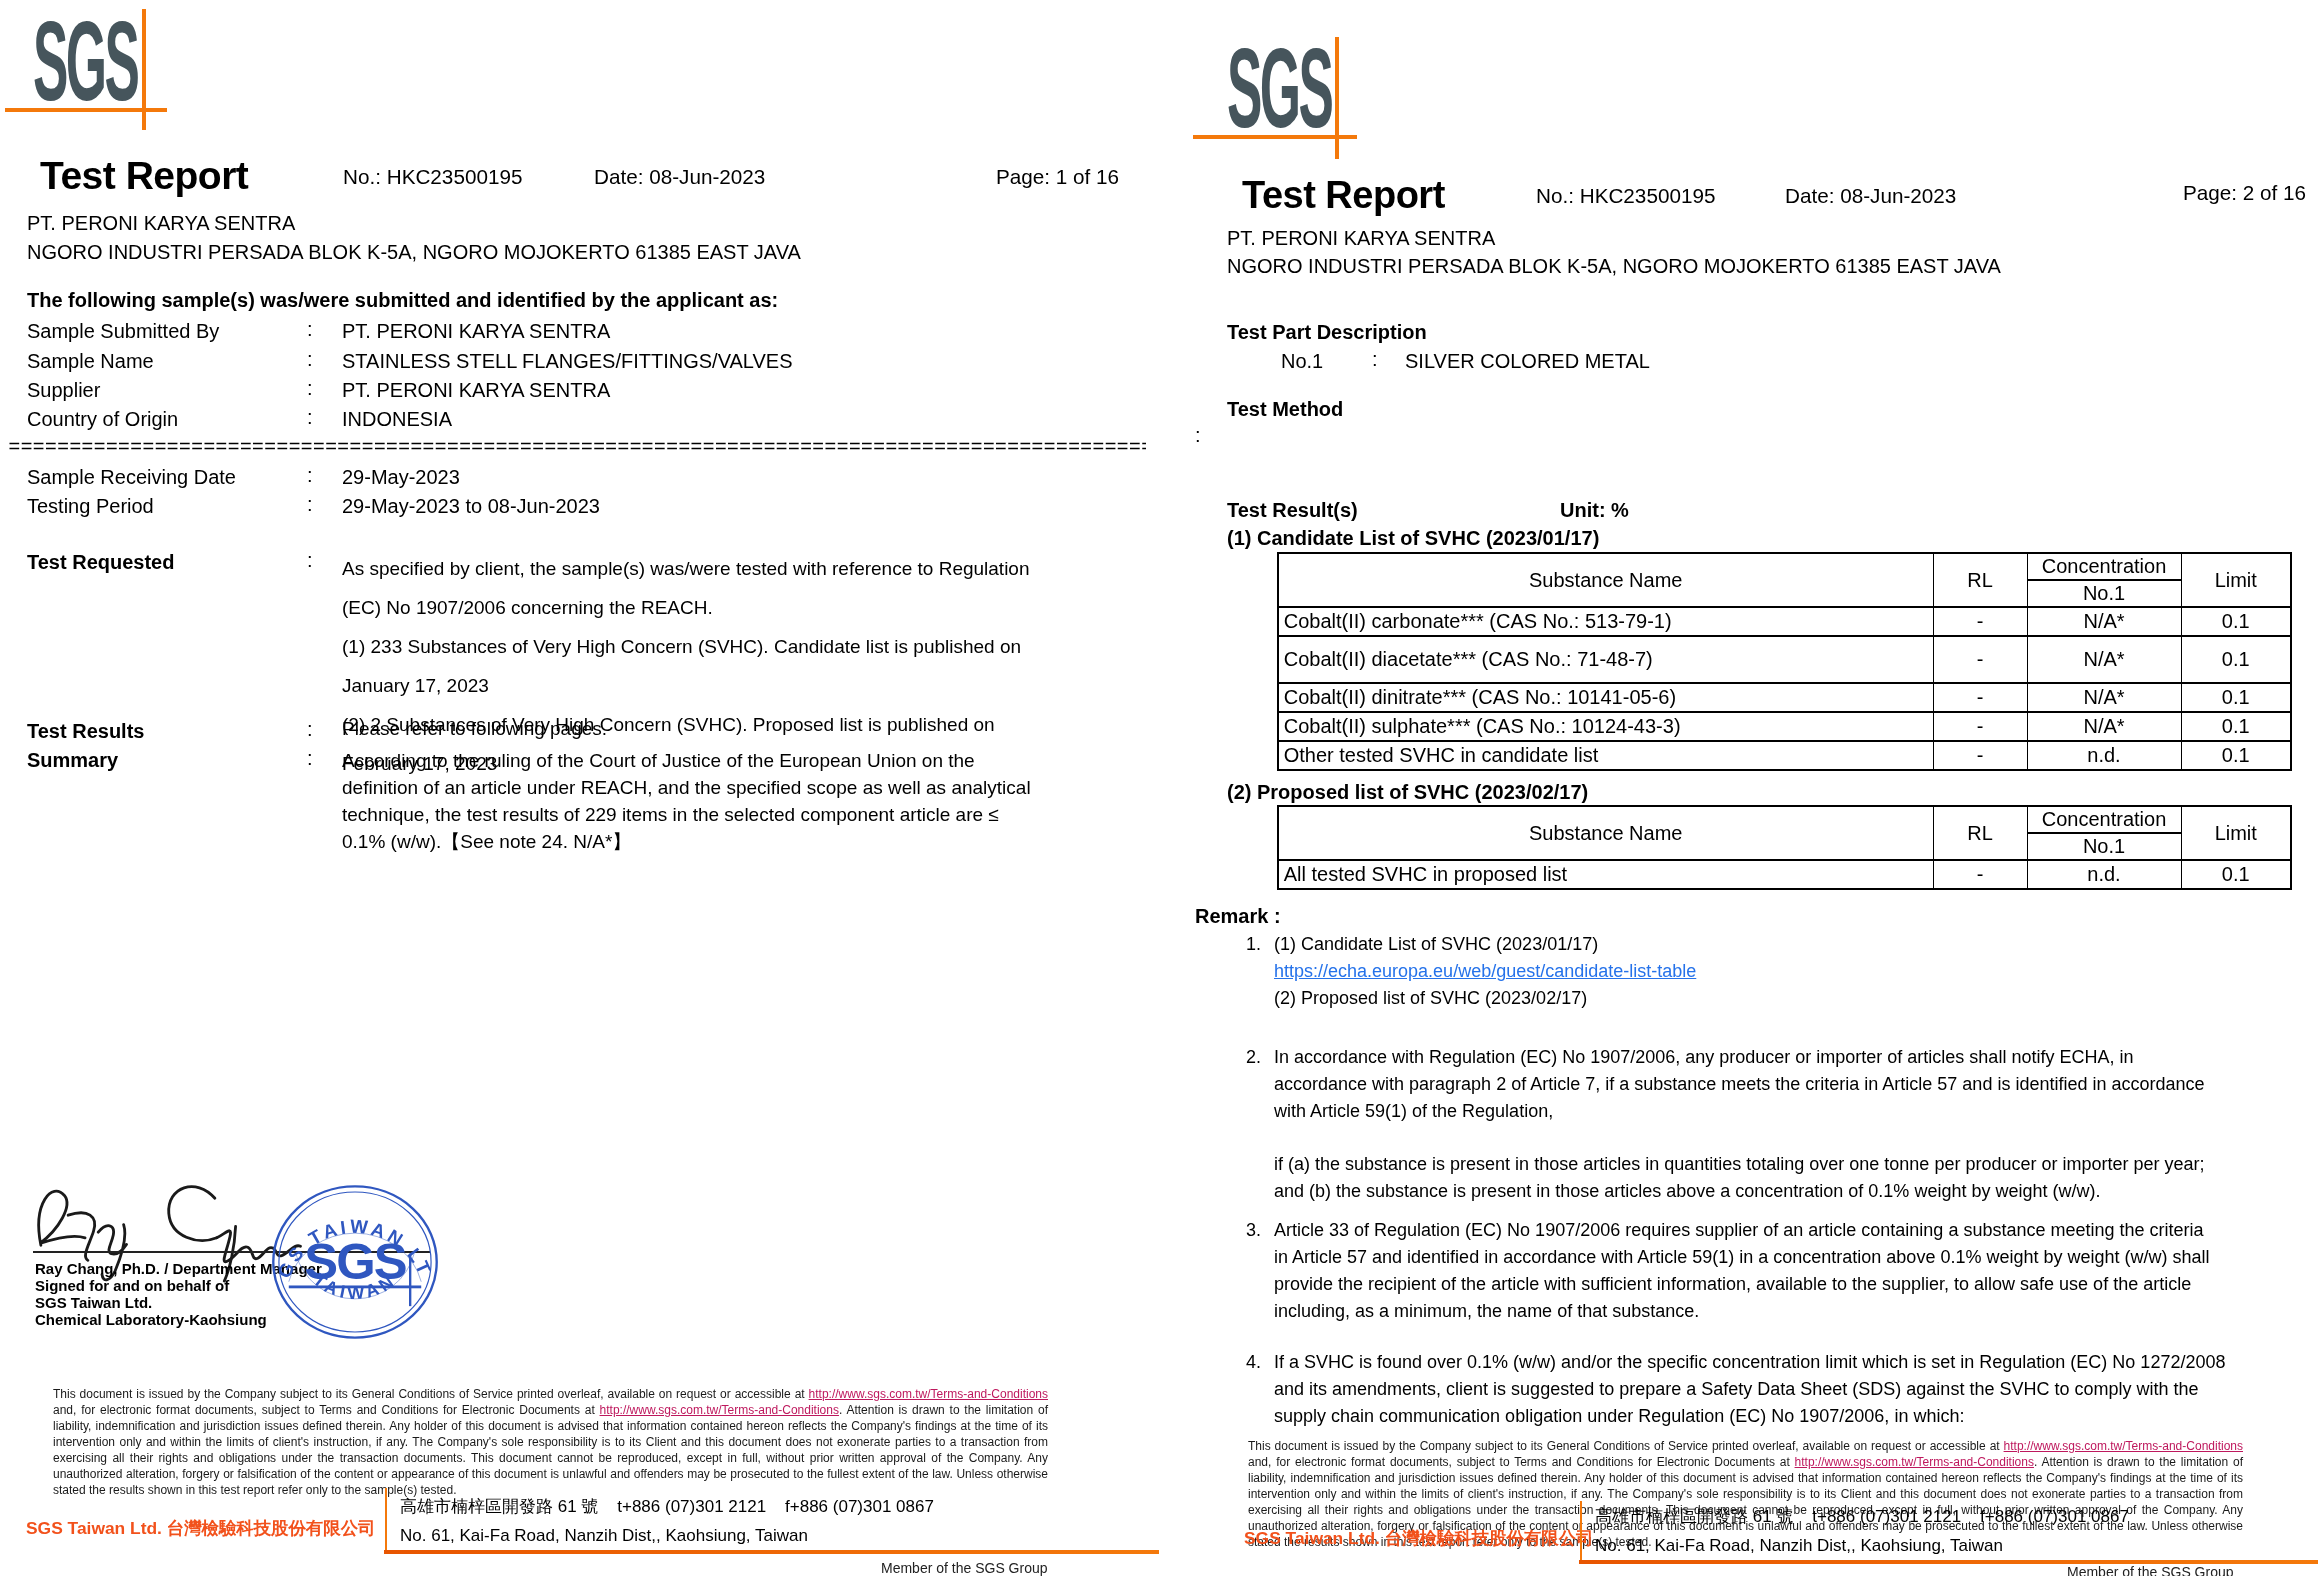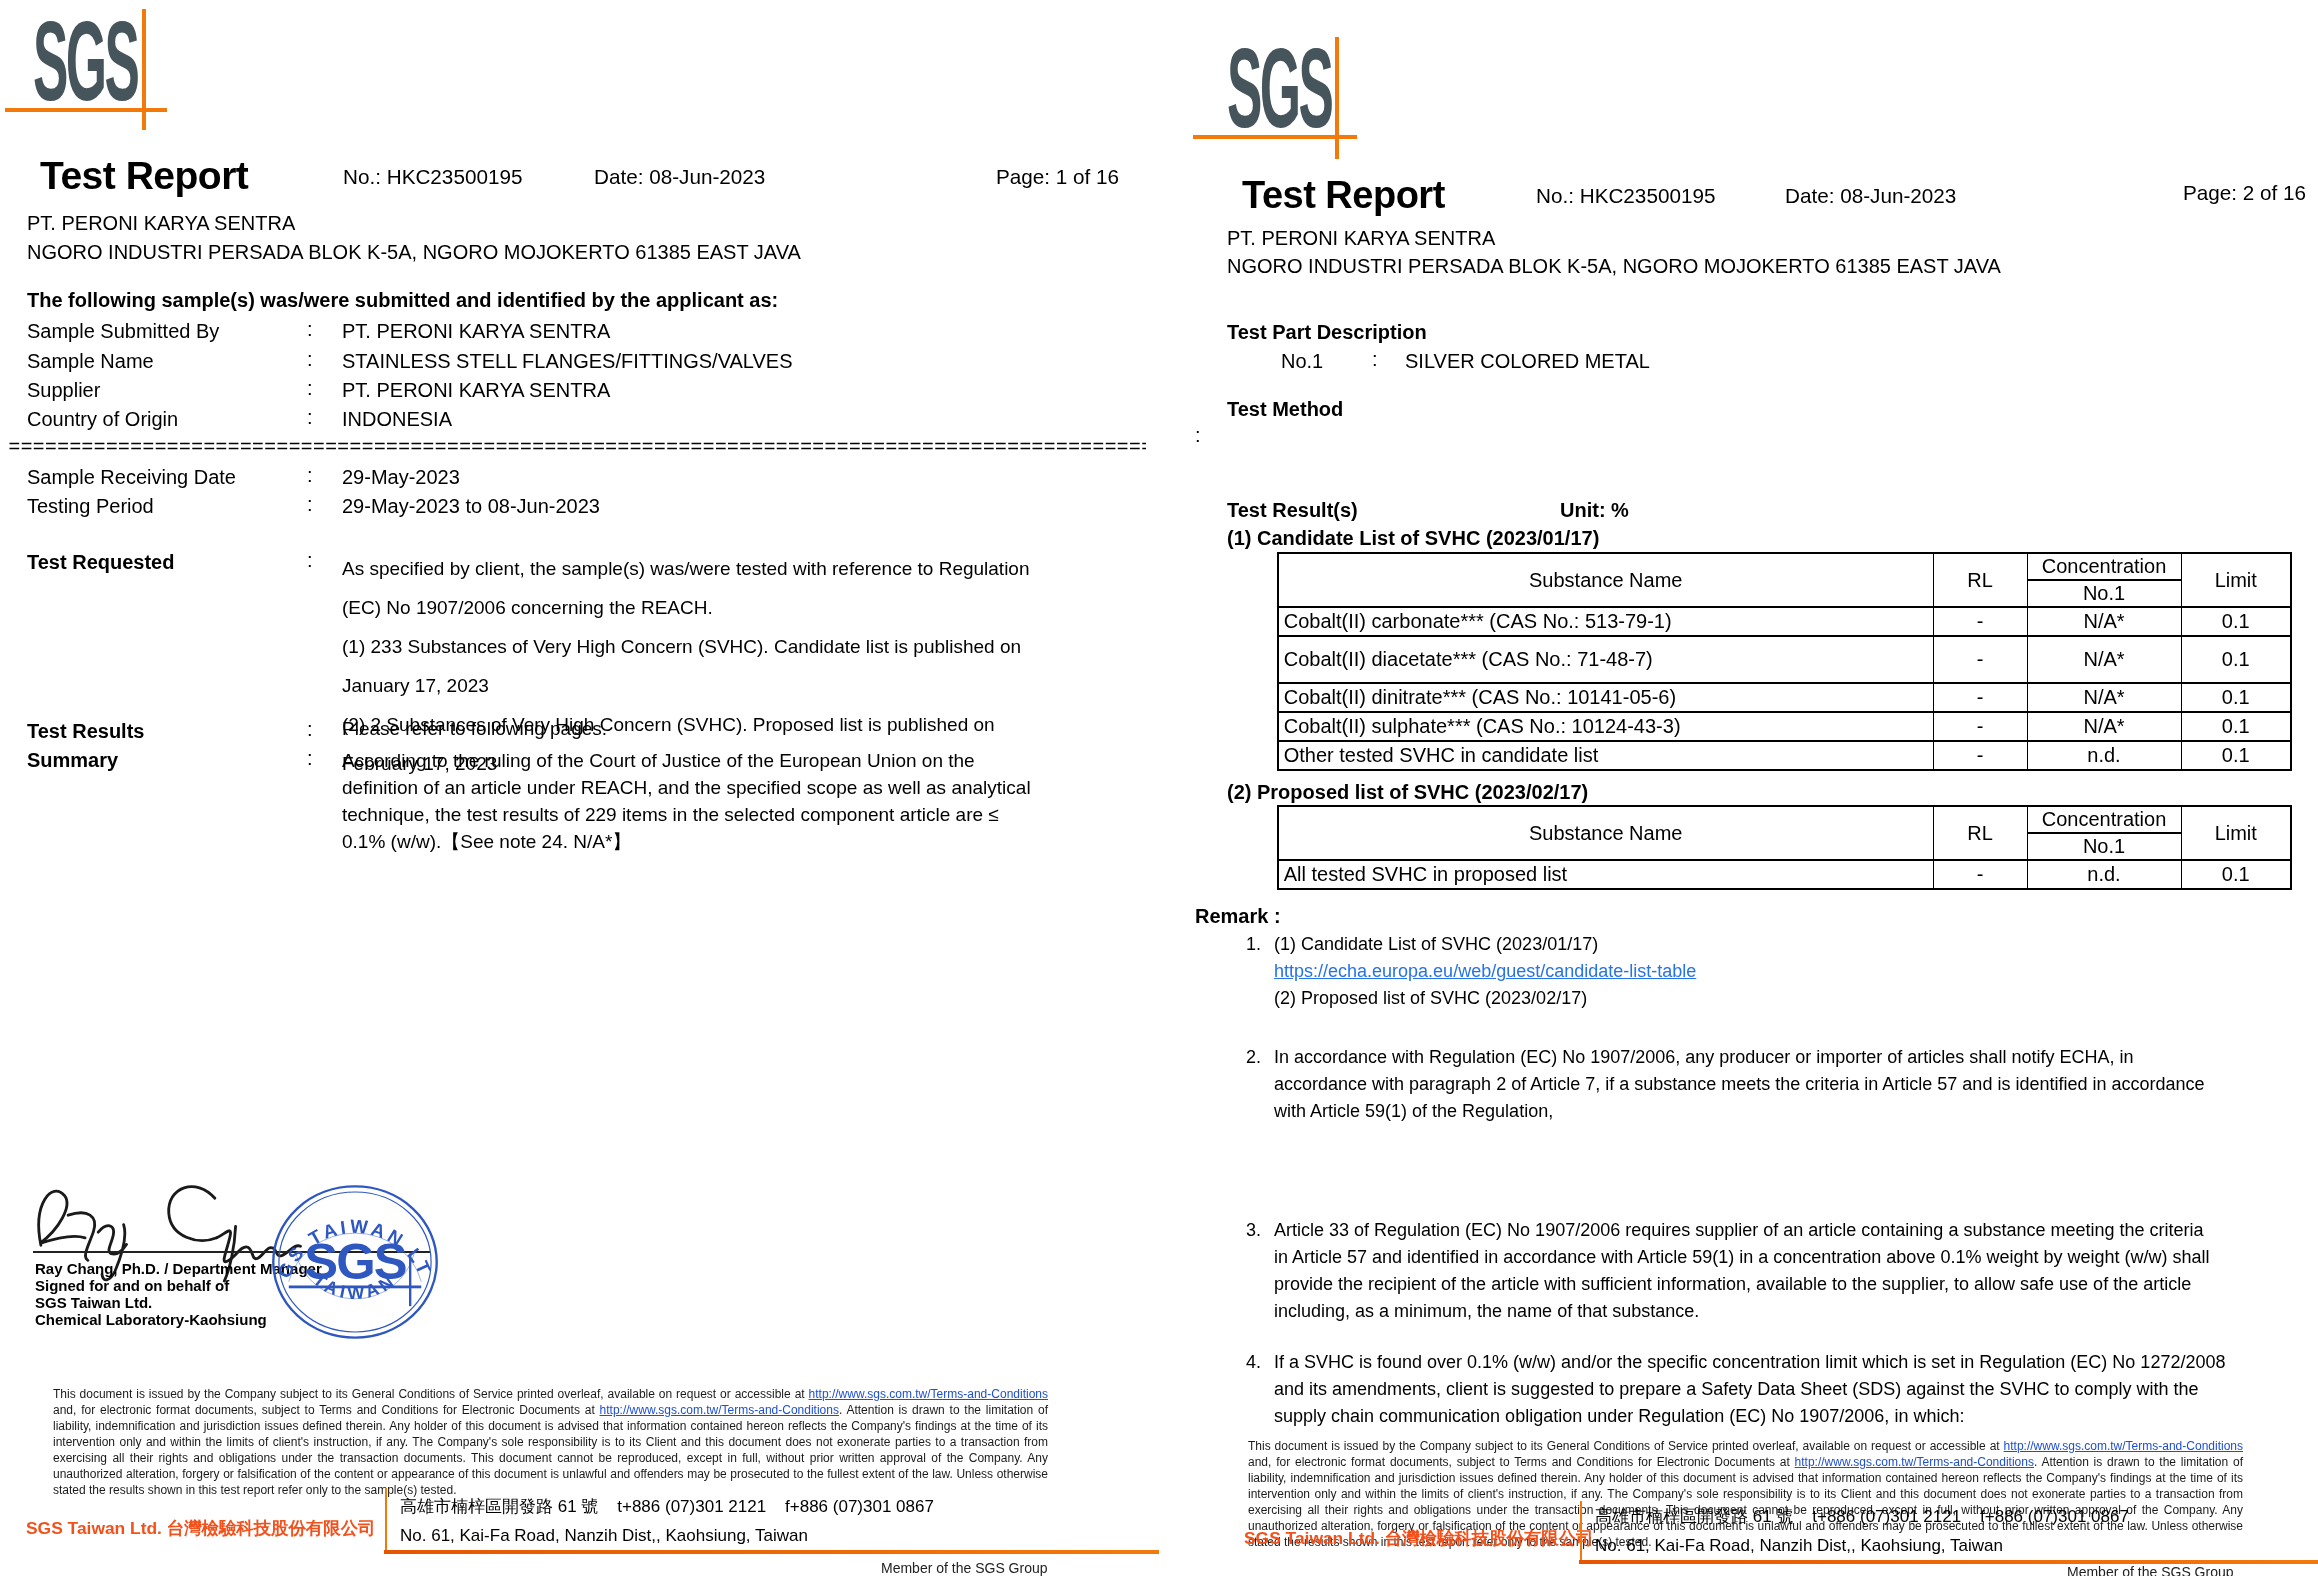--- a/index.html
+++ b/index.html
@@ -11,21 +11,21 @@
   .oline{background:#F4790B;}
   .title{font-weight:bold;font-size:39px;letter-spacing:-0.5px;}
   .hmeta{font-size:20.7px;}
   .body42{font-size:20px;line-height:27px;}
   .bold{font-weight:bold;}
   .pre{white-space:pre-line;}
   .sep{font-size:20px;letter-spacing:0.5px;white-space:nowrap;overflow:hidden;}
   .colon{font-size:20px;}
   .sig-label{font-size:15px;font-weight:bold;line-height:17px;}
   .disc{font-size:12px;line-height:16px;text-align:justify;color:#1a1a1a;}
-  .disc a,.olink{color:#1d4ed8;text-decoration:underline;}
+  .disc a,.olink{color:#be185d;text-decoration:underline;}
   .blulink{color:#2572EA;text-decoration:underline;}
   .foot-orange{color:#F2511B;font-size:17.4px;font-weight:bold;}
   .foot-addr{font-size:17px;line-height:28px;}
   .member{font-size:14px;color:#222;}
   table.rpt{border-collapse:collapse;table-layout:fixed;font-size:20px;}
   table.rpt td,table.rpt th{border-left:0.9px solid #000;border-right:0.9px solid #000;
       border-top:2.3px solid #000;border-bottom:2.3px solid #000;font-weight:normal;
       padding:0 4.7px;overflow:hidden;white-space:nowrap;}
   table.rpt{border:2.3px solid #000;}
   .cell-c{text-align:center;}
@@ -263,20 +263,22 @@
   <div class="abs remark" style="left:1274px;top:931px;width:1038px;">
     <div>(1) Candidate List of SVHC (2023/01/17)</div>
     <div><a href="#" class="blulink">https://echa.europa.eu/web/guest/candidate-list-table</a></div>
     <div>(2) Proposed list of SVHC (2023/02/17)</div>
   </div>
 
   <div class="abs remark" style="left:1246px;top:1044px;">2.</div>
   <div class="abs remark pre" style="left:1274px;top:1044px;width:1043px;">In accordance with Regulation (EC) No 1907/2006, any producer or importer of articles shall notify ECHA, in
 accordance with paragraph 2 of Article 7, if a substance meets the criteria in Article 57 and is identified in accordance
 with Article 59(1) of the Regulation,</div>
+  <div class="abs remark pre" style="left:1274px;top:1151px;width:1043px;">if (a) the substance is present in those articles in quantities totaling over one tonne per producer or importer per year;
+and (b) the substance is present in those articles above a concentration of 0.1% weight by weight (w/w).</div>
 
   <div class="abs remark" style="left:1246px;top:1217px;">3.</div>
   <div class="abs remark pre" style="left:1274px;top:1217px;width:1043px;">Article 33 of Regulation (EC) No 1907/2006 requires supplier of an article containing a substance meeting the criteria
 in Article 57 and identified in accordance with Article 59(1) in a concentration above 0.1% weight by weight (w/w) shall
 provide the recipient of the article with sufficient information, available to the supplier, to allow safe use of the article
 including, as a minimum, the name of that substance.</div>
 
   <div class="abs remark" style="left:1246px;top:1349px;">4.</div>
   <div class="abs remark pre" style="left:1274px;top:1349px;width:1043px;">If a SVHC is found over 0.1% (w/w) and/or the specific concentration limit which is set in Regulation (EC) No 1272/2008
 and its amendments, client is suggested to prepare a Safety Data Sheet (SDS) against the SVHC to comply with the

